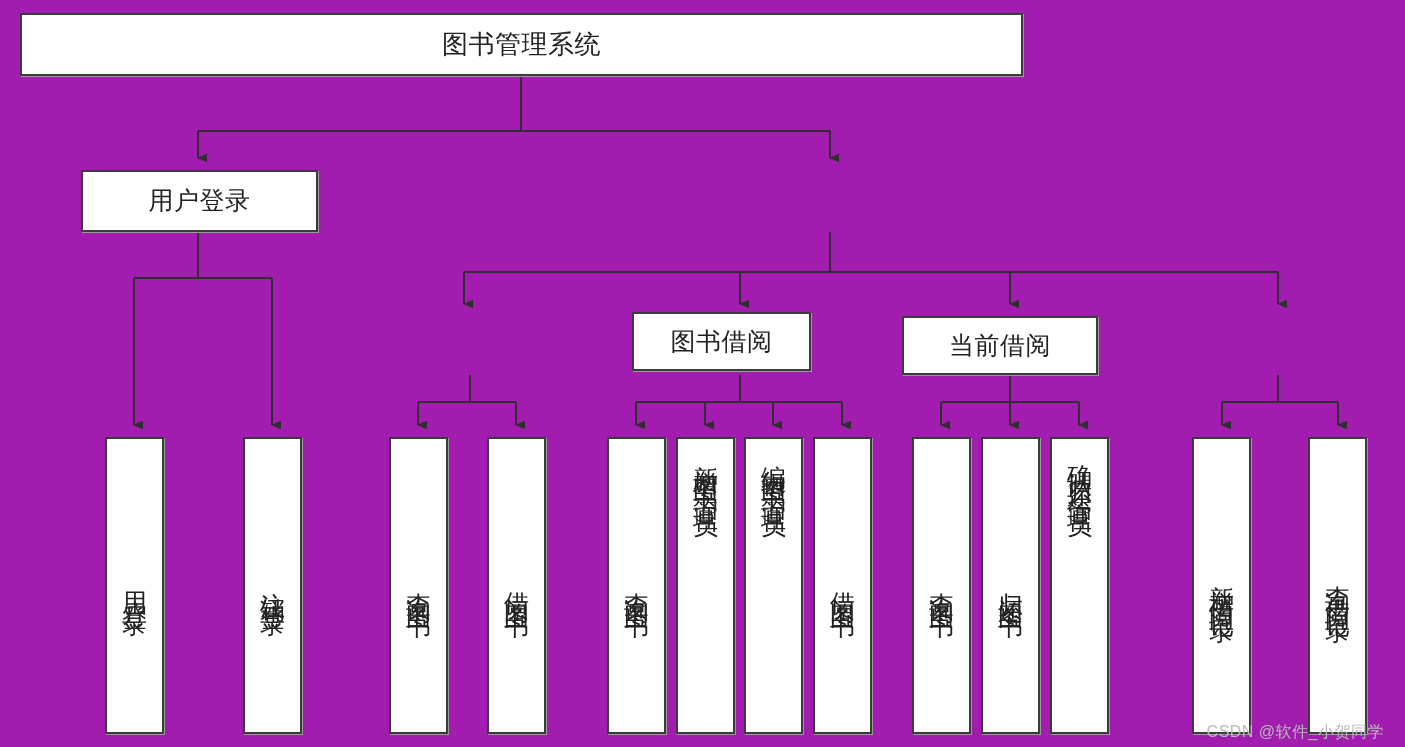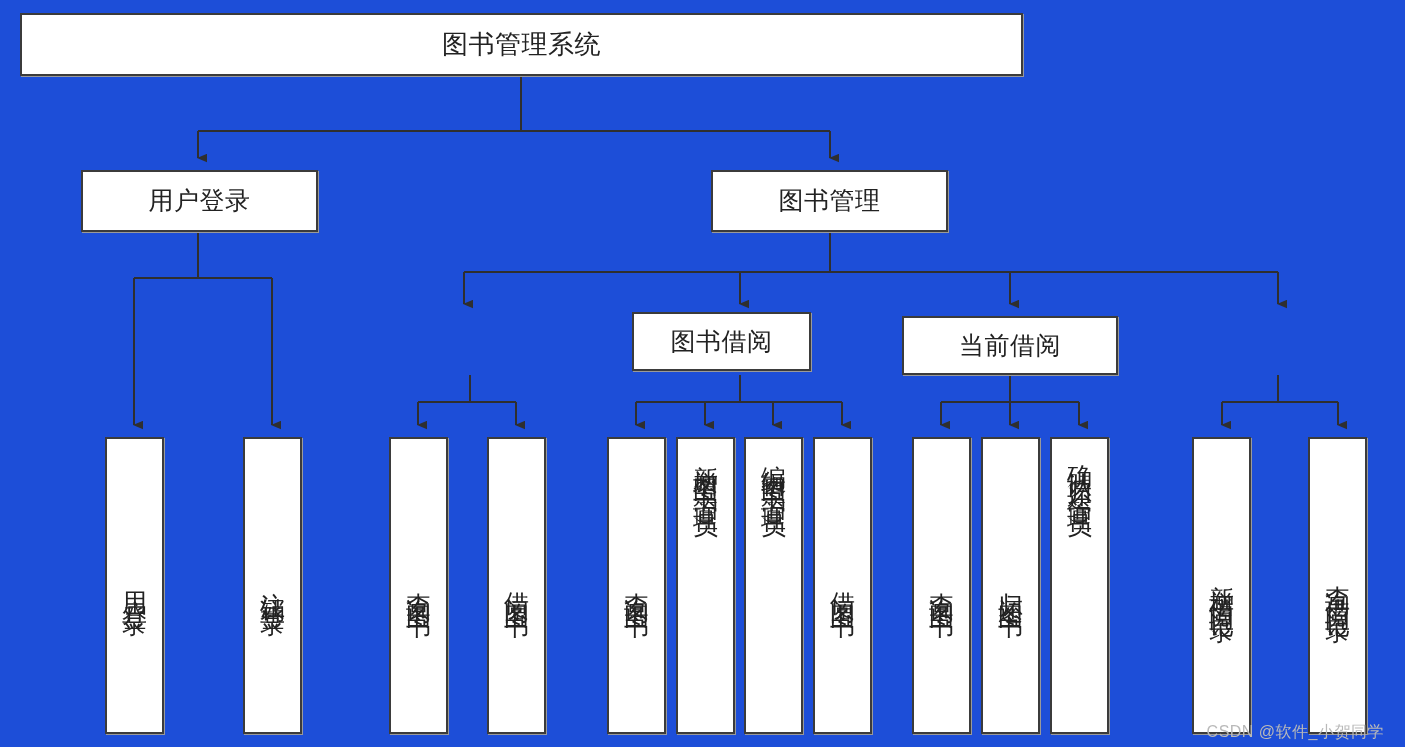--- a/index.html
+++ b/index.html
@@ -8,21 +8,21 @@
     padding: 0;
     background: #ffffff;
   }
   body {
     font-family: "Liberation Sans", "DejaVu Sans", sans-serif;
   }
   #diagram-canvas {
     position: relative;
     width: 1405px;
     height: 747px;
-    background: #1d4ed8;
+    background: #a21caf;
     overflow: hidden;
     text-decoration: underline;
   }
   #edge-layer {
     position: absolute;
     left: 0;
     top: 0;
     width: 1405px;
     height: 747px;
     pointer-events: none;
@@ -141,30 +141,27 @@
   </svg>
 
   <div class="node horiz root" style="left:20px; top:13px; width:1003px; height:63px;">
     <span class="node-label">图书管理系统</span>
   </div>
 
   <div class="node horiz" style="left:81px; top:170px; width:237px; height:62px;">
     <span class="node-label">用户登录</span>
   </div>
 
-  <div class="node horiz" style="left:711px; top:170px; width:237px; height:62px;">
-    <span class="node-label">图书管理</span>
-  </div>
 
 
   <div class="node horiz" style="left:632px; top:312px; width:179px; height:59px;">
     <span class="node-label">图书借阅</span>
   </div>
 
-  <div class="node horiz" style="left:902px; top:316px; width:216px; height:59px;">
+  <div class="node horiz" style="left:902px; top:316px; width:196px; height:59px;">
     <span class="node-label">当前借阅</span>
   </div>
 
 
   <div class="node vert centered" style="left:105px; top:437px; width:59px; height:297px;">
     <span class="node-label">用户登录</span>
   </div>
 
   <div class="node vert centered" style="left:243px; top:437px; width:59px; height:297px;">
     <span class="node-label">注销登录</span>

